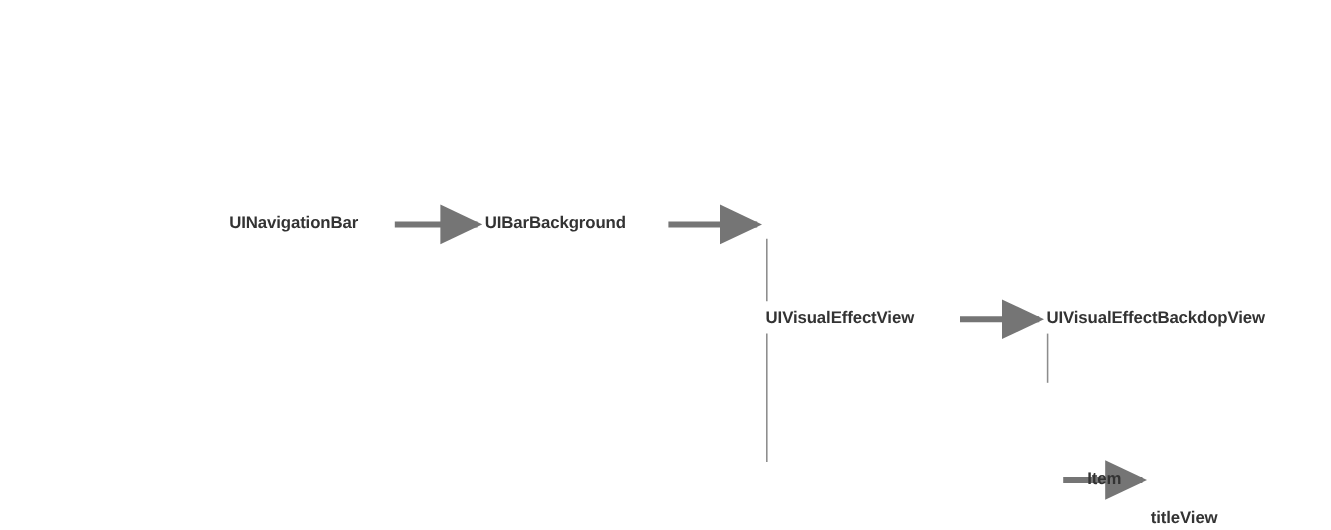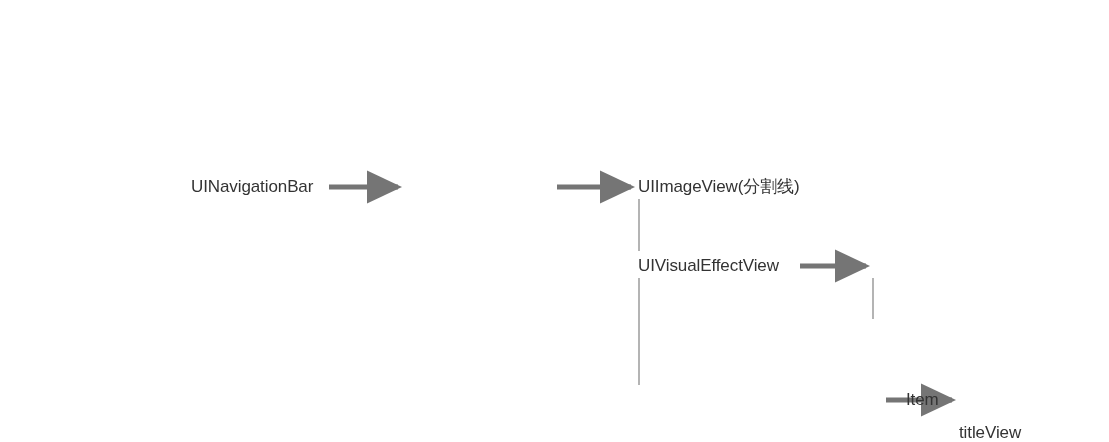--- a/index.html
+++ b/index.html
@@ -19,22 +19,22 @@
     position: absolute;
     left: 0;
     top: 0;
     width: 1109px;
     height: 442px;
   }
 
   .node {
     position: absolute;
     font-family: "Liberation Sans", "DejaVu Sans", sans-serif;
-    font-weight: normal;
-    font-size: 17px;
+    font-weight: bold;
+    font-size: 14px;
     line-height: 1;
     color: #333333;
     white-space: nowrap;
     letter-spacing: -0.1px;
   }
 
   
   .n-uinavigationbar          { left: 191px;  top: 178px; }
   .n-uibarbackground          { left: 404px;  top: 178px; }
   .n-uiimageview              { left: 638px;  top: 178px; }
@@ -77,25 +77,26 @@
 
     <line x1="639" y1="199" x2="639" y2="251" stroke="#8c8c8c" stroke-width="1.3"></line>
 
     <line x1="639" y1="278" x2="639" y2="385" stroke="#8c8c8c" stroke-width="1.3"></line>
 
     <line x1="873" y1="278" x2="873" y2="319" stroke="#8c8c8c" stroke-width="1.3"></line>
   </svg>
 
   <div class="node n-uinavigationbar">UINavigationBar</div>
 
+  <div class="node n-uibarbackground">UIBarBackground</div>
 
-  <div class="node n-uiimageview">UIImageView(分割线)</div>
 
   <div class="node n-uivisualeffectview">UIVisualEffectView</div>
 
+  <div class="node n-uivisualeffectbackdop">UIVisualEffectBackdopView</div>
 
 
 
   <div class="node n-item">Item</div>
 
   <div class="node n-titleview">titleView</div>
 
 </div>
 
 </body></html>

